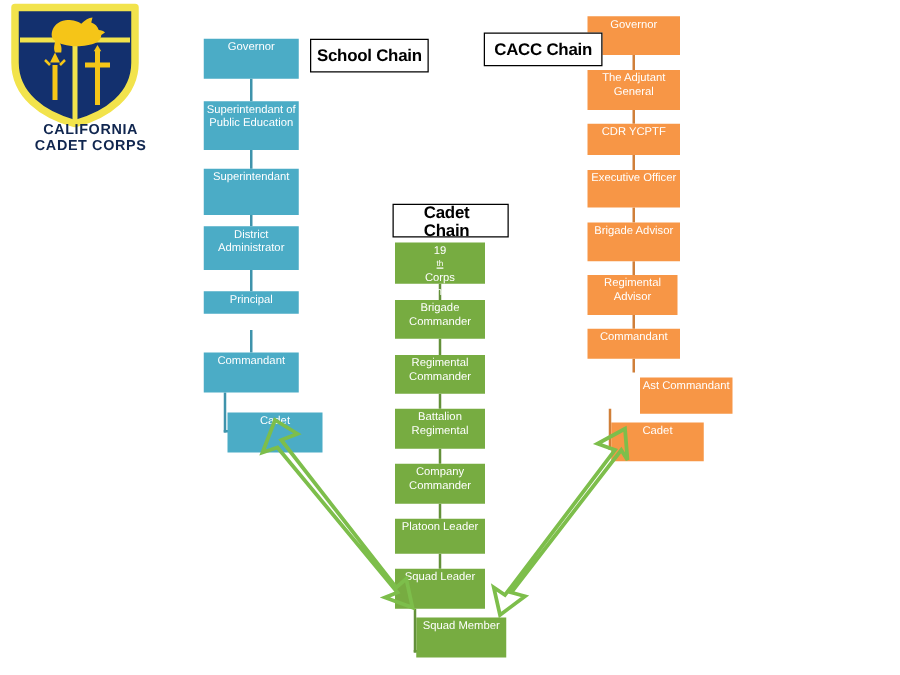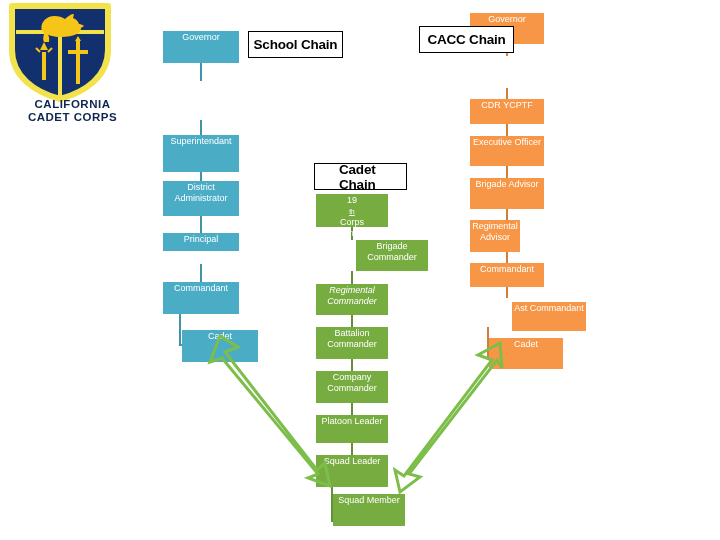--- a/index.html
+++ b/index.html
@@ -102,40 +102,43 @@
     <div class="emblem-text">
       <div>CALIFORNIA</div>
       <div>CADET CORPS</div>
     </div>
   </div>
 
   <div class="callout" style="left:248px;top:31px;width:95px;height:27px;">
     <span>School Chain</span>
   </div>
 
-  <div class="callout" style="left:387px;top:26px;width:95px;height:27px;margin-left:32px;">
+  <div class="callout" style="left:387px;top:26px;width:95px;height:27px;">
     <span>CACC Chain</span>
   </div>
 
   <div class="callout" style="left:314px;top:163px;width:93px;height:27px;padding-left:24px;">
     <span>Cadet Chain</span>
   </div>
 
   <div class="conn blue-l" style="left:200px;top:63px;width:2px;height:18px;"></div>
   <div class="conn blue-l" style="left:200px;top:120px;width:2px;height:15px;"></div>
   <div class="conn blue-l" style="left:200px;top:164px;width:2px;height:17px;"></div>
   <div class="conn blue-l" style="left:200px;top:216px;width:2px;height:17px;"></div>
   <div class="conn blue-l" style="left:200px;top:264px;width:2px;height:18px;"></div>
   <div class="elbow blue-l" style="left:179px;top:314px;width:25px;height:32px;">
     <div class="v"></div>
       <div class="h" style="width:25px;"></div>
   </div>
 
   <div class="box blue" style="left:163px;top:31px;width:76px;height:32px;">
     <span>Governor</span>
+  </div>
+  <div class="box blue" style="left:163px;top:81px;width:76px;height:39px;">
+    <span>Superintendant of Public Education</span>
   </div>
   <div class="box blue" style="left:163px;top:135px;width:76px;height:37px;">
     <span>Superintendant</span>
   </div>
   <div class="box blue" style="left:163px;top:181px;width:76px;height:35px;">
     <span>District Administrator</span>
   </div>
   <div class="box blue" style="left:163px;top:233px;width:76px;height:18px;">
     <span>Principal</span>
   </div>
@@ -157,28 +160,28 @@
       <div class="h" style="width:24px;"></div>
   </div>
 
   <div class="box green" style="left:316px;top:194px;width:72px;height:33px;">
     <span>
         <span>19</span>
         <span class="sup">th</span>
         <span> Corps Commander</span>
       </span>
   </div>
-  <div class="box green" style="left:316px;top:240px;width:72px;height:31px;margin-left:40px;">
+  <div class="box green" style="left:316px;top:240px;width:72px;height:31px;">
     <span>Brigade Commander</span>
   </div>
-  <div class="box green" style="left:316px;top:284px;width:72px;height:31px;font-style:italic;">
+  <div class="box green" style="left:316px;top:284px;width:72px;height:31px;">
     <span>Regimental Commander</span>
   </div>
   <div class="box green" style="left:316px;top:327px;width:72px;height:32px;">
-    <span>Battalion Commander</span>
+    <span>Battalion Regimental</span>
   </div>
   <div class="box green" style="left:316px;top:371px;width:72px;height:32px;">
     <span>Company Commander</span>
   </div>
   <div class="box green" style="left:316px;top:415px;width:72px;height:28px;">
     <span>Platoon Leader</span>
   </div>
   <div class="box green" style="left:316px;top:455px;width:72px;height:32px;">
     <span>Squad Leader</span>
   </div>
@@ -194,30 +197,33 @@
   <div class="conn orange-l" style="left:506px;top:252px;width:2px;height:11px;"></div>
   <div class="conn orange-l" style="left:506px;top:287px;width:2px;height:11px;"></div>
   <div class="elbow orange-l" style="left:487px;top:327px;width:24px;height:33px;">
     <div class="v"></div>
       <div class="h" style="width:24px;"></div>
   </div>
 
   <div class="box orange" style="left:470px;top:13px;width:74px;height:31px;">
     <span>Governor</span>
   </div>
+  <div class="box orange" style="left:470px;top:56px;width:74px;height:32px;">
+    <span>The Adjutant General</span>
+  </div>
   <div class="box orange" style="left:470px;top:99px;width:74px;height:25px;">
     <span>CDR YCPTF</span>
   </div>
   <div class="box orange" style="left:470px;top:136px;width:74px;height:30px;">
     <span>Executive Officer</span>
   </div>
   <div class="box orange" style="left:470px;top:178px;width:74px;height:31px;">
     <span>Brigade Advisor</span>
   </div>
-  <div class="box orange" style="left:470px;top:220px;width:50px;height:32px;">
+  <div class="box orange" style="left:470px;top:220px;width:72px;height:32px;">
     <span>Regimental Advisor</span>
   </div>
   <div class="box orange" style="left:470px;top:263px;width:74px;height:24px;">
     <span>Commandant</span>
   </div>
   <div class="box orange" style="left:470px;top:302px;width:74px;height:29px;margin-left:42px;">
     <span>Ast Commandant</span>
   </div>
   <div class="box orange" style="left:489px;top:338px;width:74px;height:31px;">
     <span>Cadet</span>

